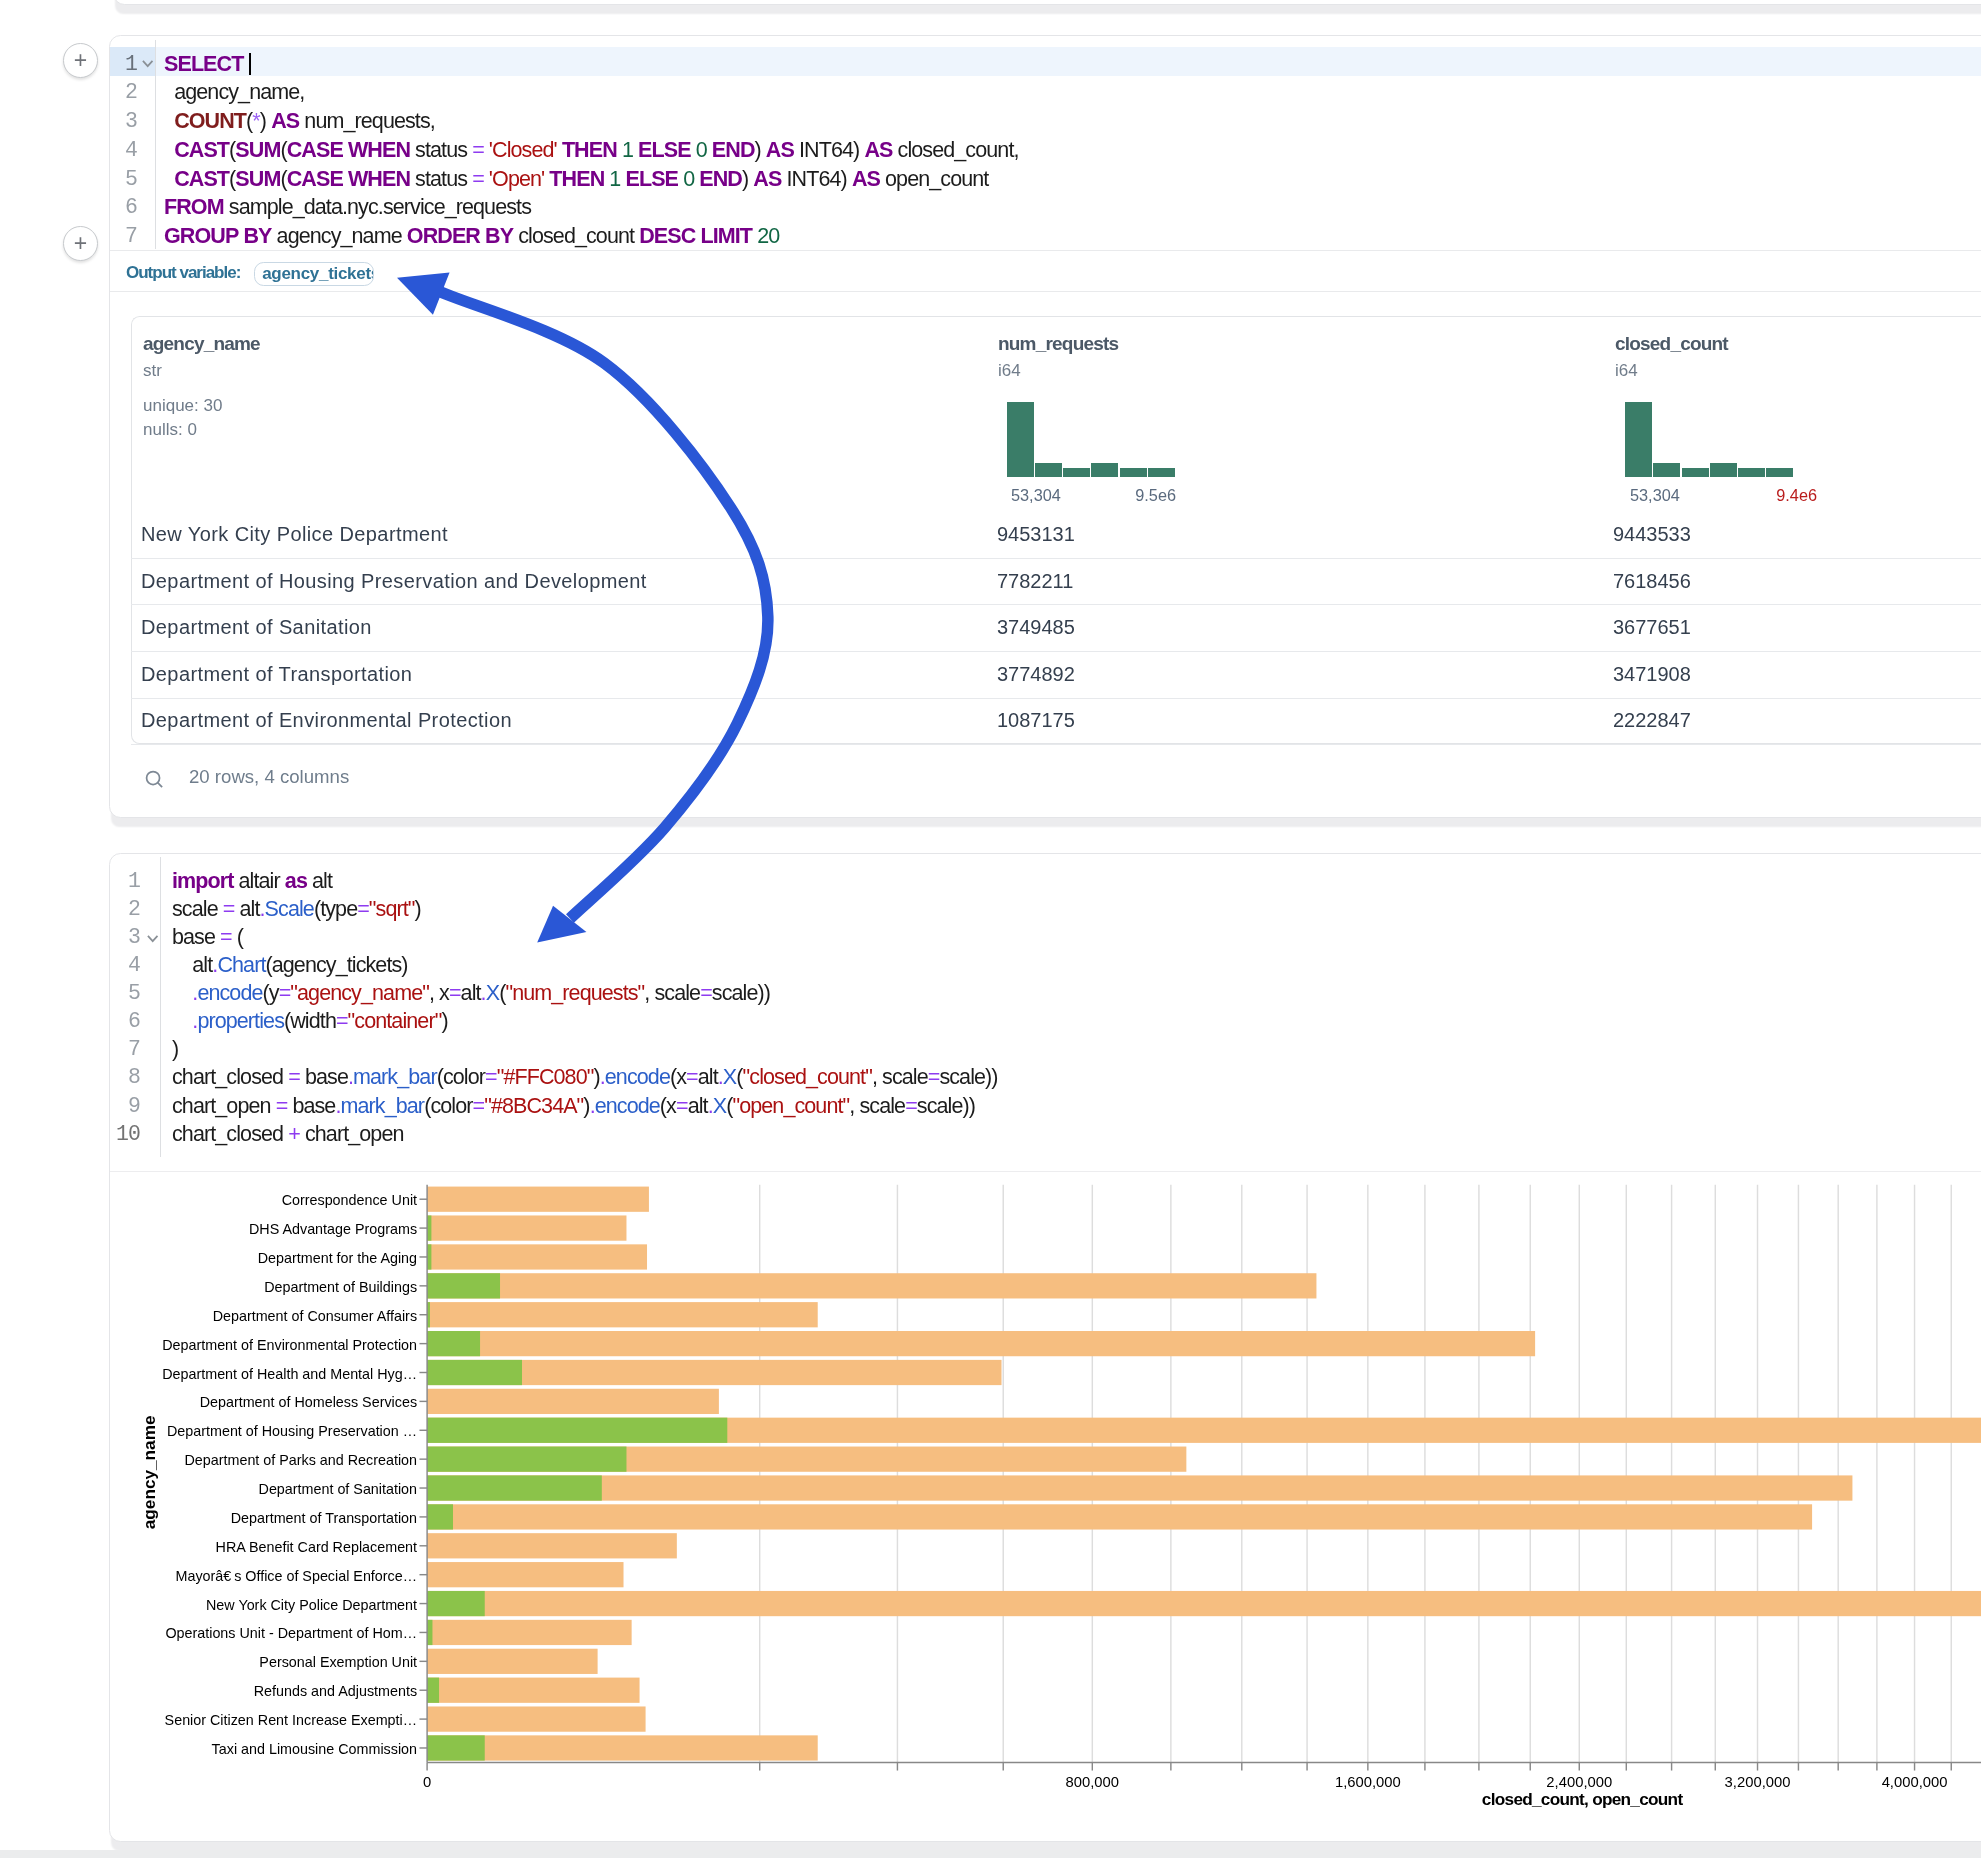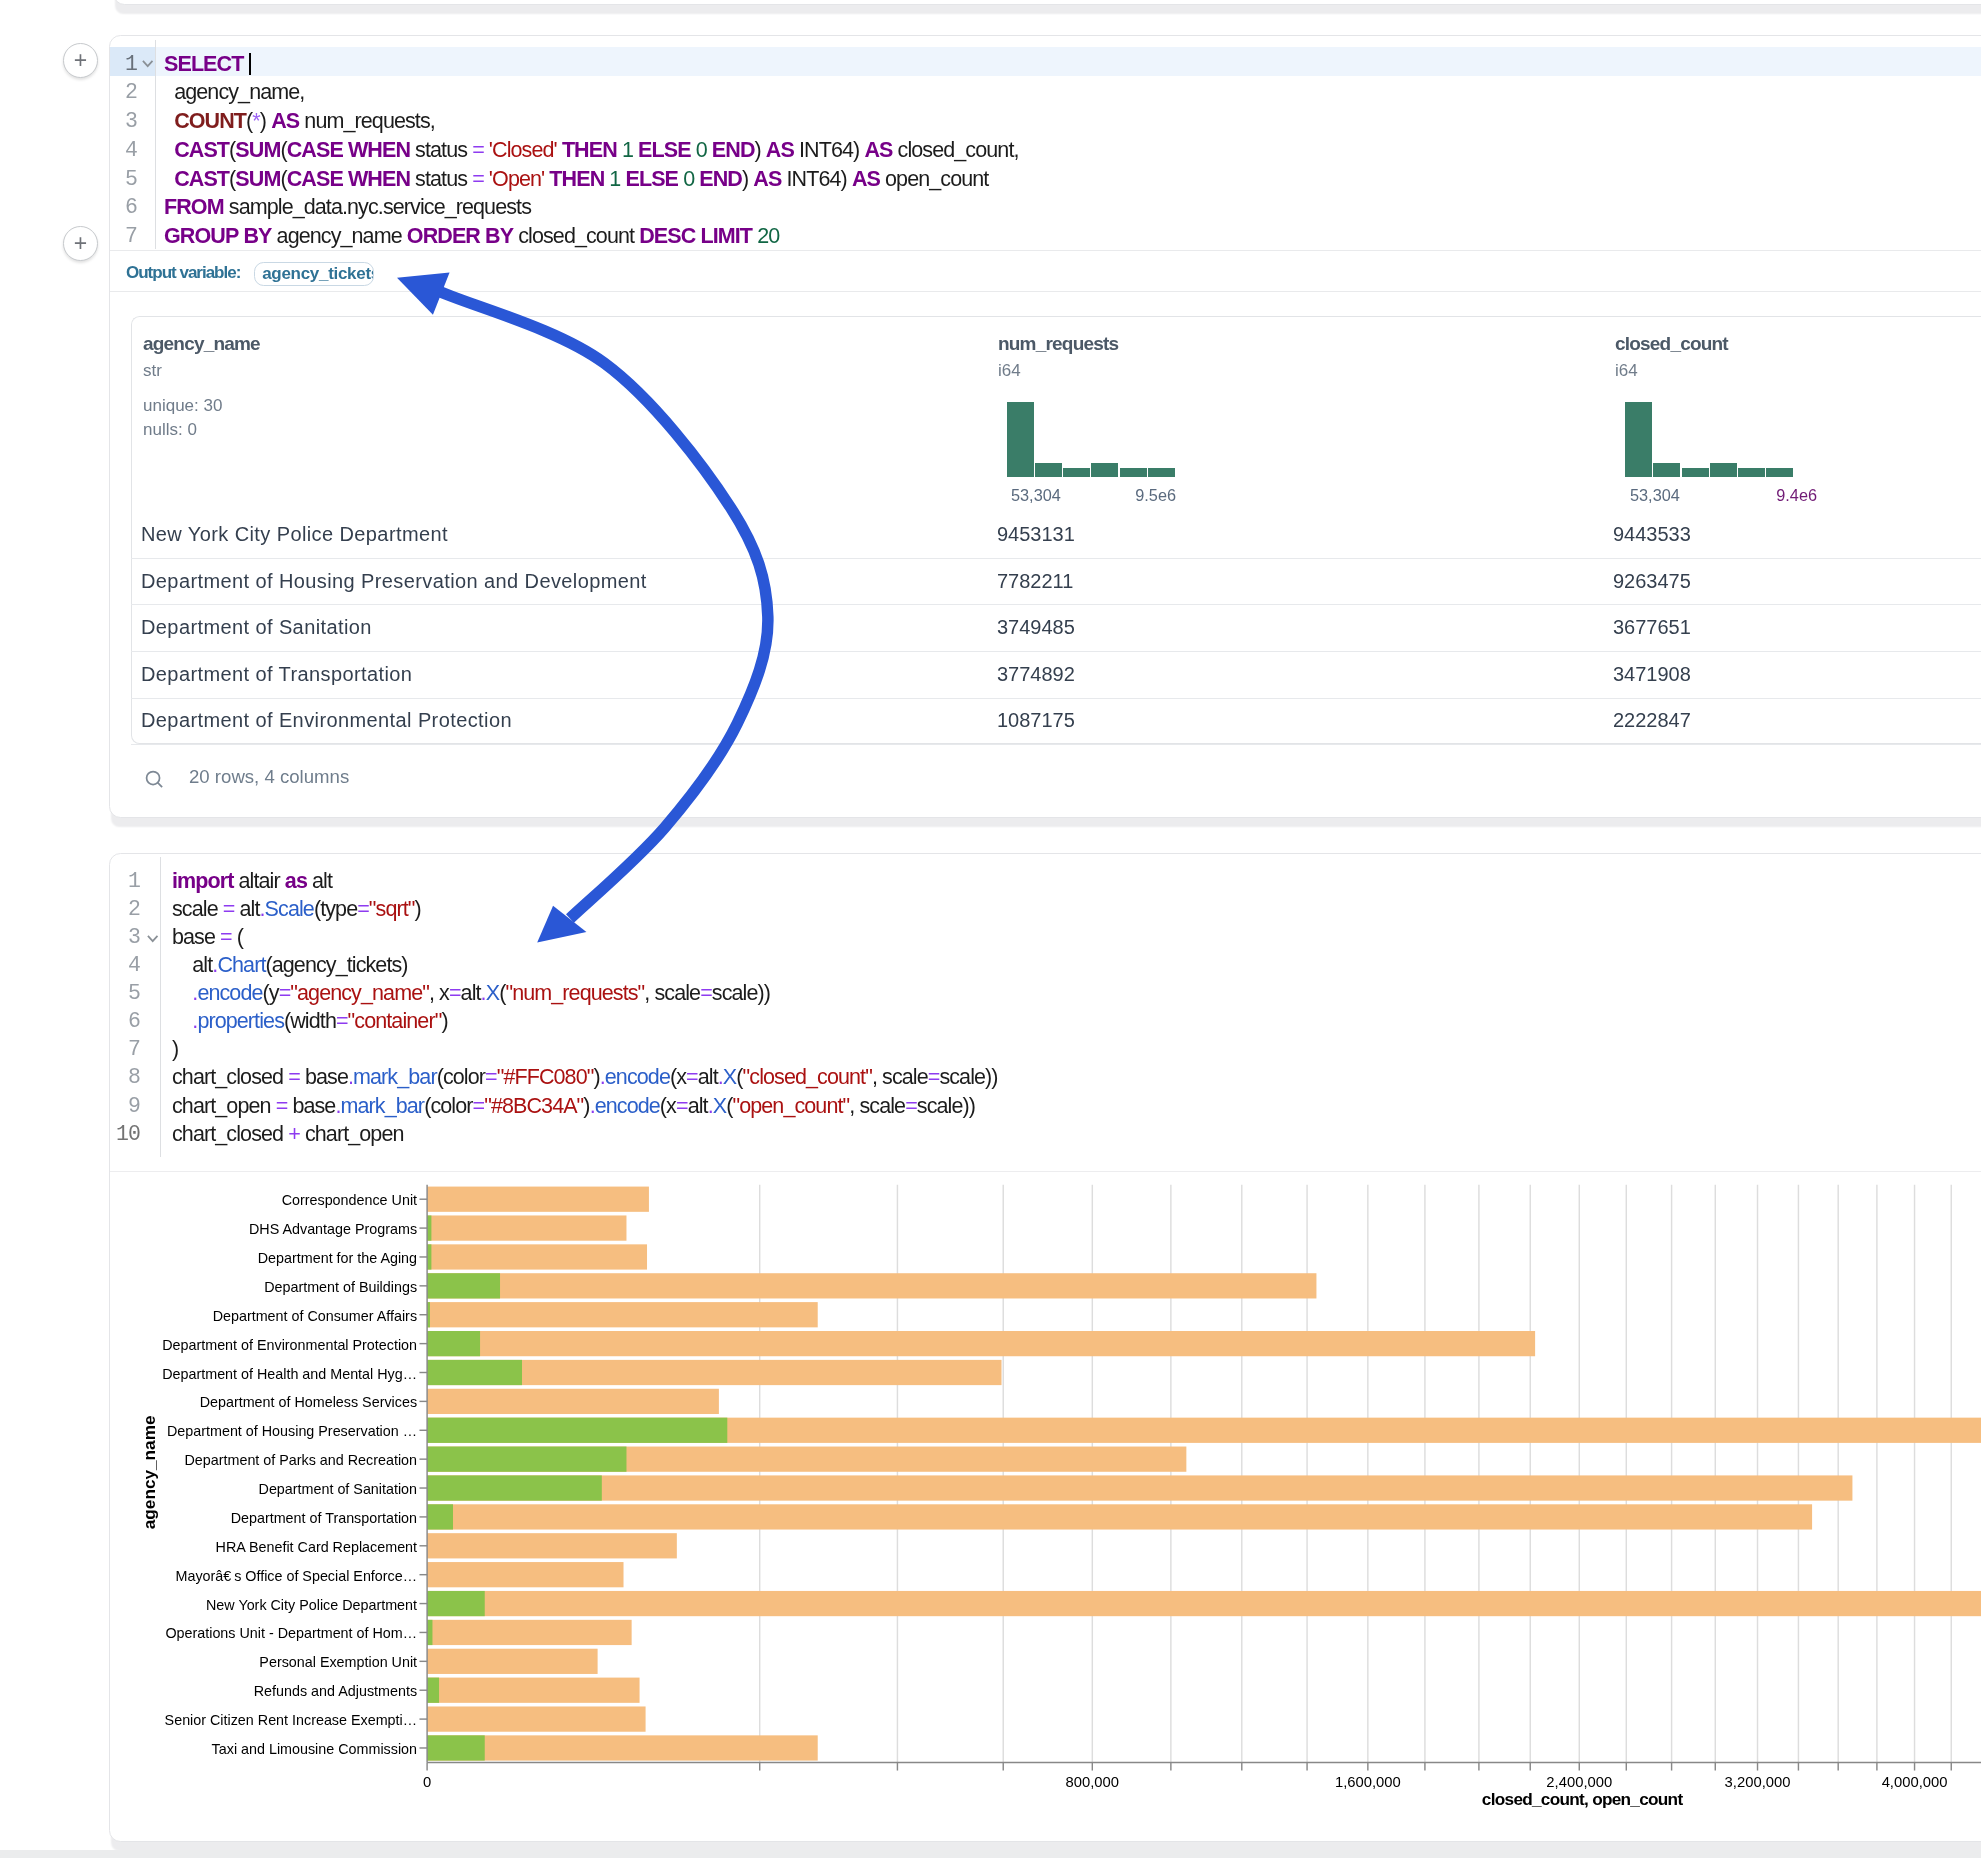--- a/index.html
+++ b/index.html
@@ -71,28 +71,28 @@
 <div style="position:absolute;left:1148px;top:468px;width:27px;height:8.7px;background:#3a7d68"></div>
 <div style="position:absolute;left:1625px;top:402px;width:27px;height:75px;background:#3a7d68"></div>
 <div style="position:absolute;left:1653px;top:463px;width:27px;height:13.8px;background:#3a7d68"></div>
 <div style="position:absolute;left:1682px;top:468px;width:27px;height:8.7px;background:#3a7d68"></div>
 <div style="position:absolute;left:1710px;top:463px;width:27px;height:13.8px;background:#3a7d68"></div>
 <div style="position:absolute;left:1738px;top:468px;width:27px;height:8.7px;background:#3a7d68"></div>
 <div style="position:absolute;left:1766px;top:468px;width:27px;height:8.7px;background:#3a7d68"></div>
 <div style="position:absolute;left:1011px;top:486px;font-size:16.3px;color:#5a6a7e">53,304</div>
 <div style="position:absolute;left:1176px;top:486px;font-size:16.3px;color:#5a6a7e;transform:translateX(-100%)">9.5e6</div>
 <div style="position:absolute;left:1630px;top:486px;font-size:16.3px;color:#5a6a7e">53,304</div>
-<div style="position:absolute;left:1817px;top:486px;font-size:16.3px;color:#701a75;transform:translateX(-100%)">9.4e6</div>
+<div style="position:absolute;left:1817px;top:486px;font-size:16.3px;color:#b91c1c;transform:translateX(-100%)">9.4e6</div>
 <div class="rtxt" style="left:141px;top:523px;letter-spacing:0.4px">New York City Police Department</div>
 <div class="rtxt" style="left:997px;top:523px">9453131</div>
 <div class="rtxt" style="left:1613px;top:523px">9443533</div>
 <div style="position:absolute;left:131px;top:558px;width:1851px;height:1.4px;background:#e7e9ec"></div>
 <div class="rtxt" style="left:141px;top:570px;letter-spacing:0.4px">Department of Housing Preservation and Development</div>
 <div class="rtxt" style="left:997px;top:570px">7782211</div>
-<div class="rtxt" style="left:1613px;top:570px">9263475</div>
+<div class="rtxt" style="left:1613px;top:570px">7618456</div>
 <div style="position:absolute;left:131px;top:604px;width:1851px;height:1.4px;background:#e7e9ec"></div>
 <div class="rtxt" style="left:141px;top:616px;letter-spacing:0.4px">Department of Sanitation</div>
 <div class="rtxt" style="left:997px;top:616px">3749485</div>
 <div class="rtxt" style="left:1613px;top:616px">3677651</div>
 <div style="position:absolute;left:131px;top:651px;width:1851px;height:1.4px;background:#e7e9ec"></div>
 <div class="rtxt" style="left:141px;top:663px;letter-spacing:0.4px">Department of Transportation</div>
 <div class="rtxt" style="left:997px;top:663px">3774892</div>
 <div class="rtxt" style="left:1613px;top:663px">3471908</div>
 <div style="position:absolute;left:131px;top:698px;width:1851px;height:1.4px;background:#e7e9ec"></div>
 <div class="rtxt" style="left:141px;top:709px;letter-spacing:0.4px">Department of Environmental Protection</div>

